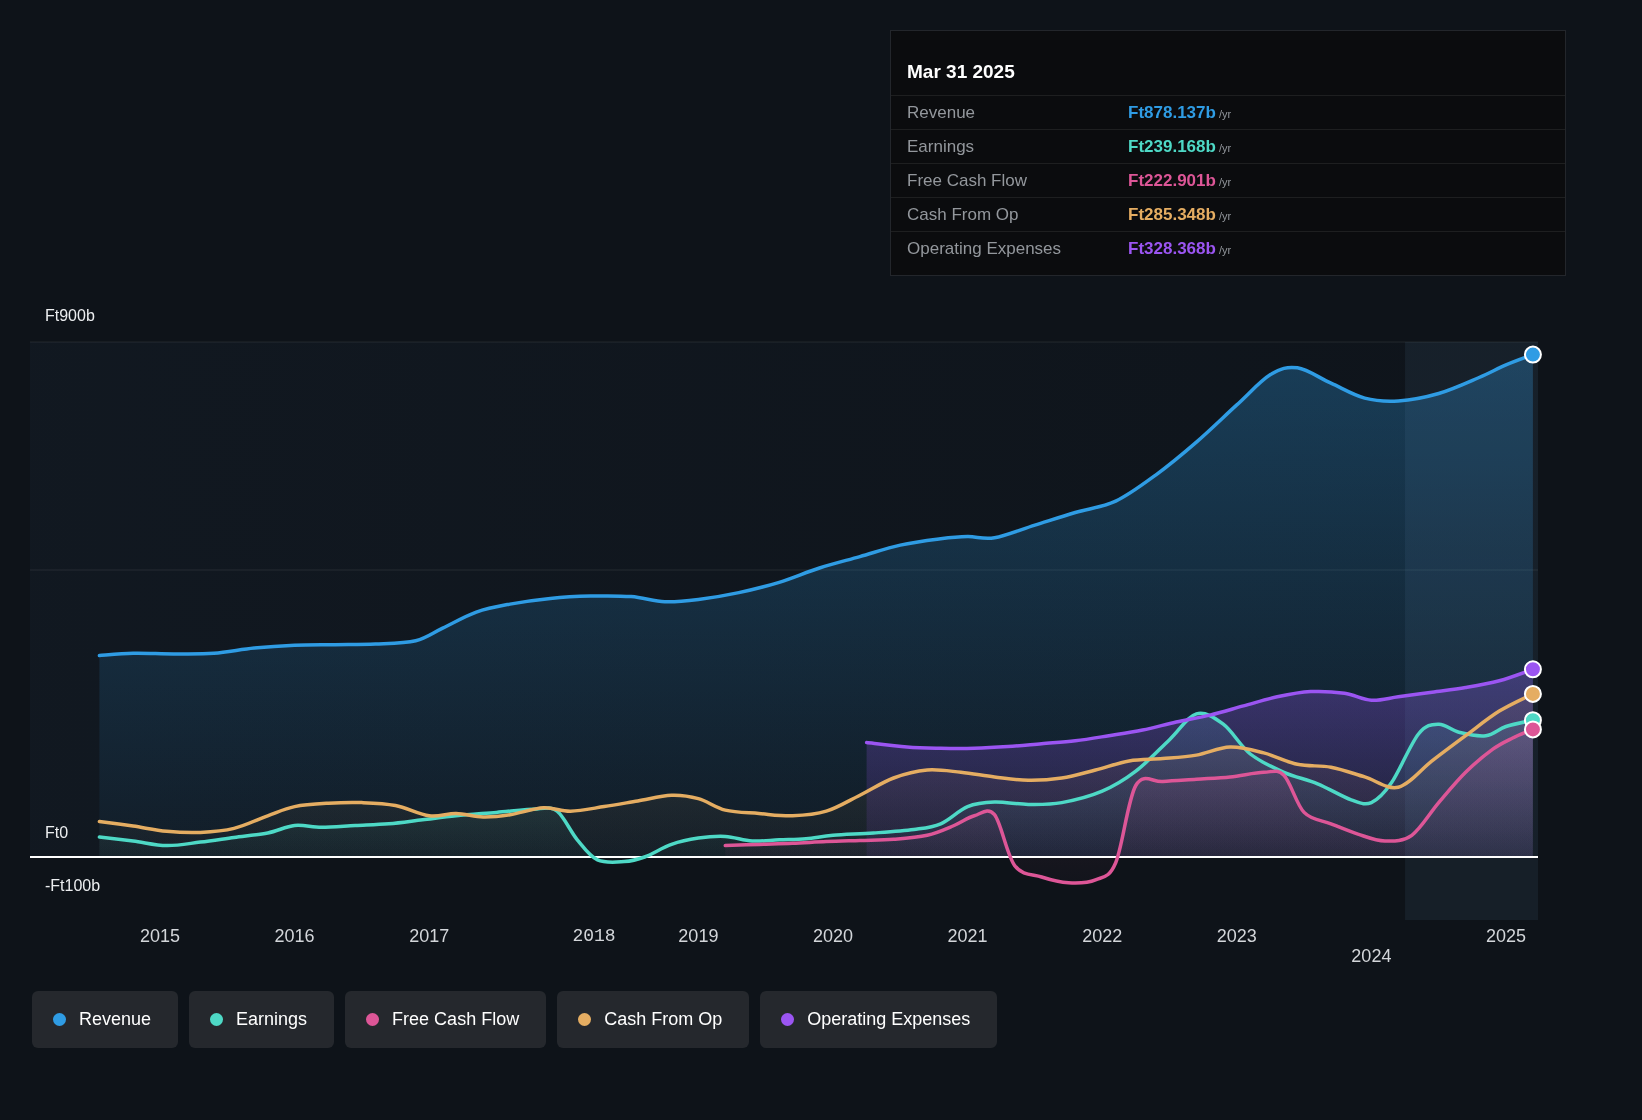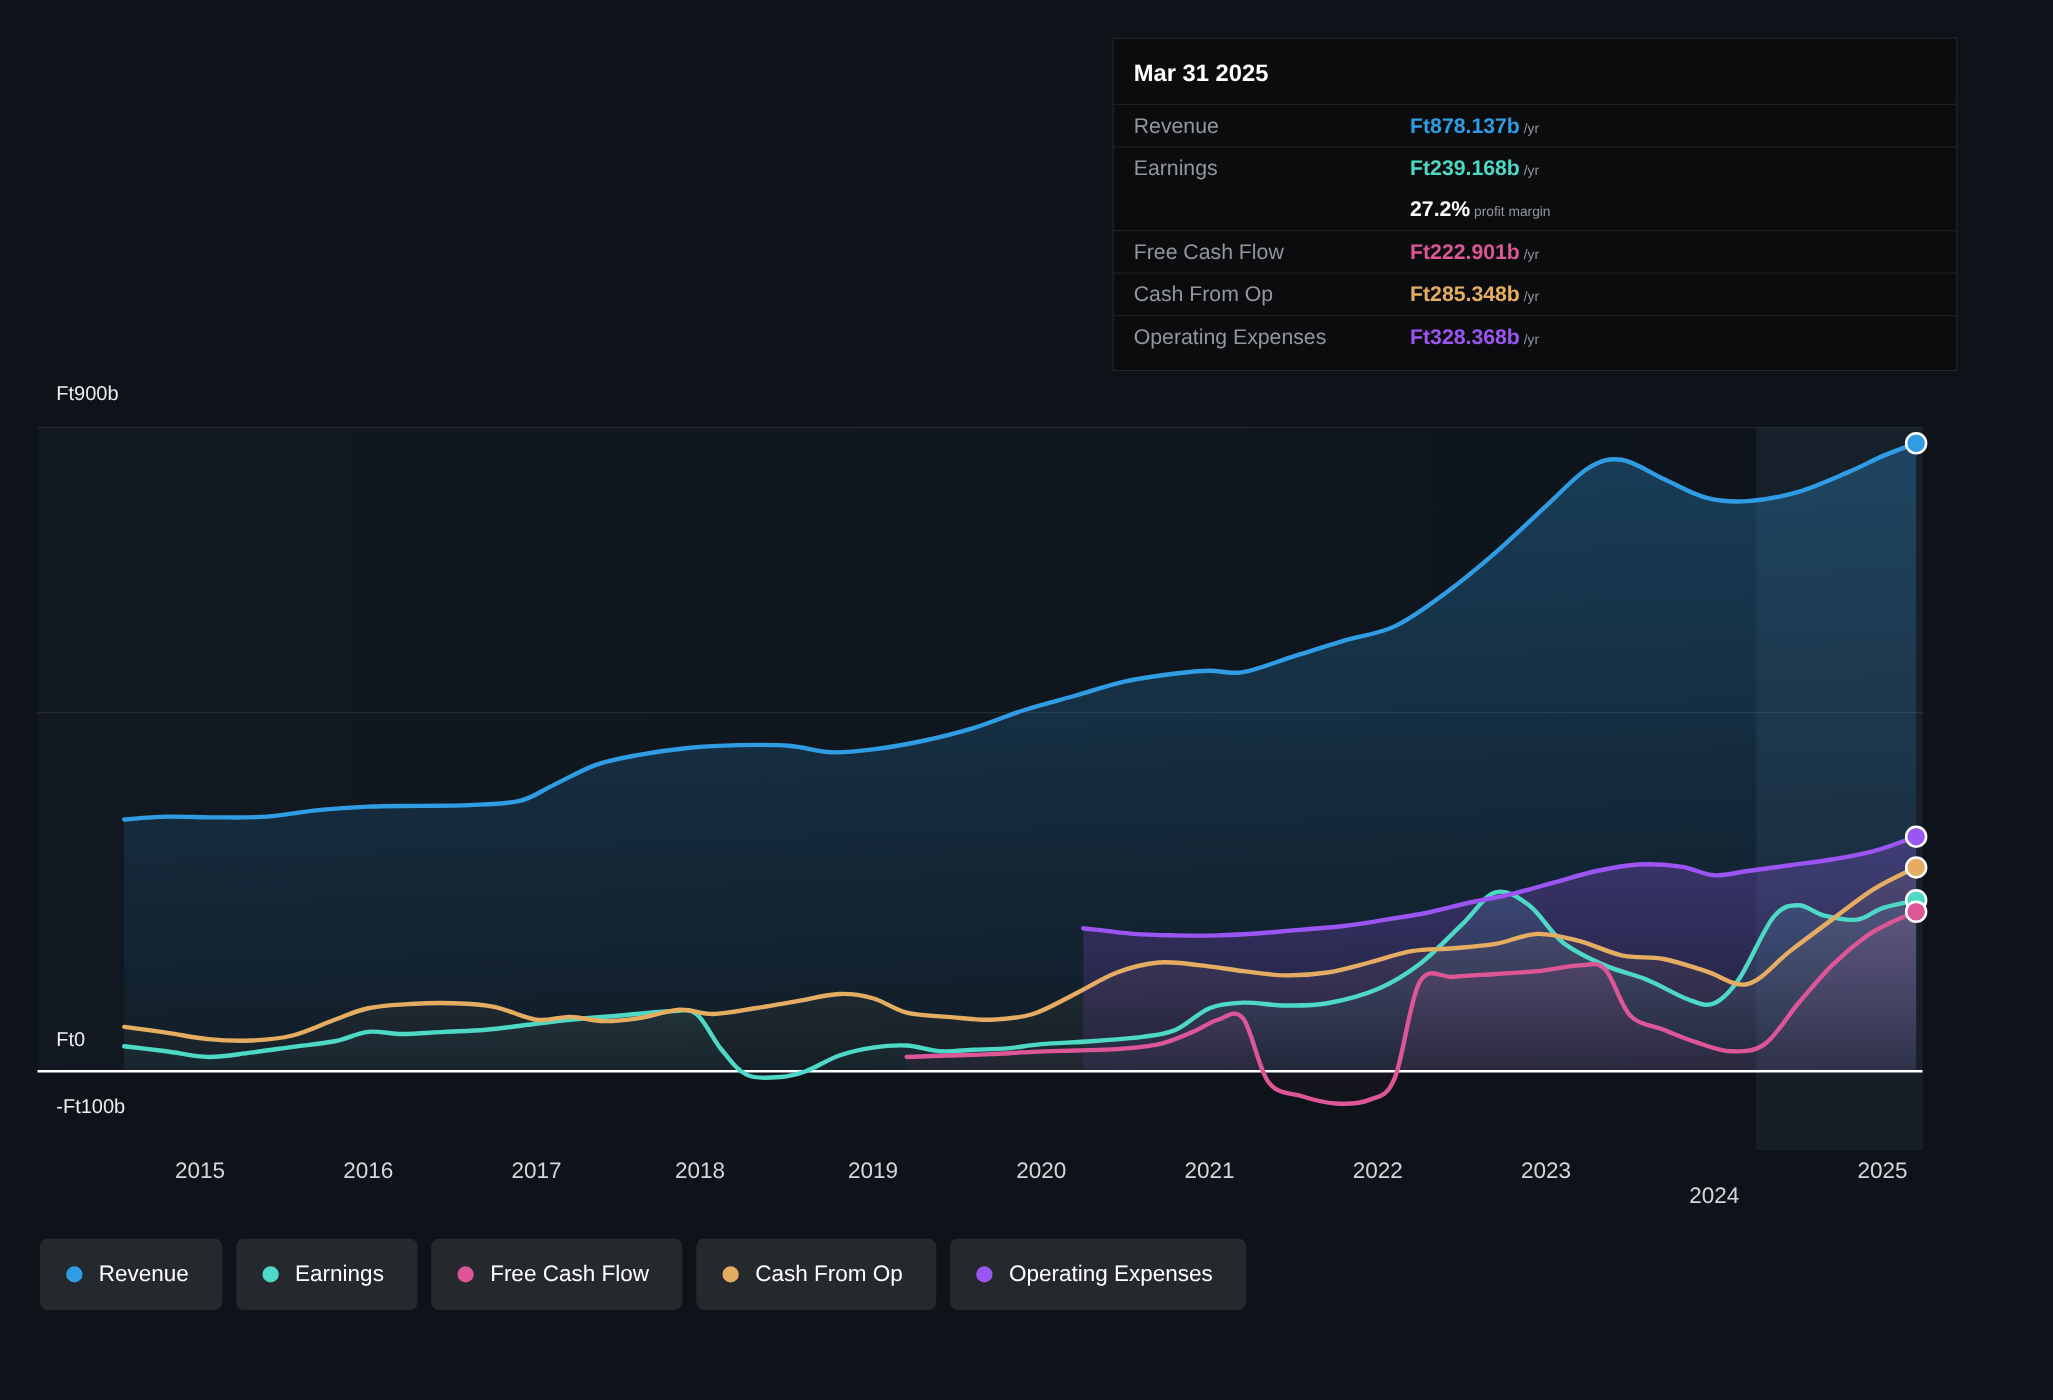--- a/index.html
+++ b/index.html
@@ -13,21 +13,21 @@
     position:absolute; left:30px; top:342px; width:1508px; height:515px;
     background:linear-gradient(90deg, rgba(45,70,100,0.10), rgba(25,40,60,0.05));
     pointer-events:none;
   }
   #chart-svg { position:absolute; left:0; top:0; z-index:1; }
 
   
   .tooltip {
     position:absolute; left:890px; top:30px; width:676px; z-index:3;
     background:#0b0c0e; border:1px solid #23262b; box-sizing:border-box;
-    padding:12px 0 10px 0;
+    padding:24px 0 10px 0;
   }
   .tt-title { font-size:19px; font-weight:bold; color:#ffffff; padding:6px 16px 12px 16px; }
   .tt-row { display:flex; align-items:center; height:33px; border-top:1px solid rgba(255,255,255,0.08); }
   .tt-row.no-border { border-top:none; }
   .tt-label { width:221px; padding-left:16px; font-size:17px; color:#93979c; flex:none; }
   .tt-val { font-size:17px; font-weight:bold; }
   .tt-suffix { font-size:11px; color:#93979c; font-weight:normal; }
   .tt-margin-val { font-size:17px; font-weight:bold; color:#ffffff; }
   .v-revenue { color:var(--c-revenue); }
   .v-earnings { color:var(--c-earnings); }
@@ -98,21 +98,21 @@
   </svg>
 
 <div class="y-label" style="top:307px">Ft900b</div>
 <div class="y-label" style="top:824px">Ft0</div>
 <div class="y-label" style="top:877px">-Ft100b</div>
 
 <div id="x-labels">
     <div class="x-label" style="left: 115px;">2015</div>
     <div class="x-label" style="left: 249.6px;">2016</div>
     <div class="x-label" style="left: 384.2px;">2017</div>
-    <div class="x-label" style="left: 515px;">2018</div>
+    <div class="x-label" style="left: 549px; font-family: Liberation Mono, monospace;">2018</div>
     <div class="x-label" style="left: 653.4px;">2019</div>
     <div class="x-label" style="left: 788px;">2020</div>
     <div class="x-label" style="left: 922.6px;">2021</div>
     <div class="x-label" style="left: 1057.2px;">2022</div>
     <div class="x-label" style="left: 1191.8px;">2023</div>
     <div class="x-label" style="left: 1326.4px; margin-top: 20px;">2024</div>
     <div class="x-label" style="left: 1461px;">2025</div>
   </div>
 
 <div class="tooltip">
@@ -121,24 +121,20 @@
   <div class="tt-row">
     <span class="tt-label">Revenue</span>
     <span class="tt-val v-revenue"><span>Ft878.137b</span><span class="tt-suffix"> /yr</span></span>
   </div>
 
   <div class="tt-row">
     <span class="tt-label">Earnings</span>
     <span class="tt-val v-earnings"><span>Ft239.168b</span><span class="tt-suffix"> /yr</span></span>
   </div>
 
-  <div class="tt-row no-border">
-    <span class="tt-label"></span>
-    <span class="tt-margin-val"><span>27.2%</span><span class="tt-suffix"> profit margin</span></span>
-  </div>
 
   <div class="tt-row">
     <span class="tt-label">Free Cash Flow</span>
     <span class="tt-val v-fcf"><span>Ft222.901b</span><span class="tt-suffix"> /yr</span></span>
   </div>
 
   <div class="tt-row">
     <span class="tt-label">Cash From Op</span>
     <span class="tt-val v-cashop"><span>Ft285.348b</span><span class="tt-suffix"> /yr</span></span>
   </div>

